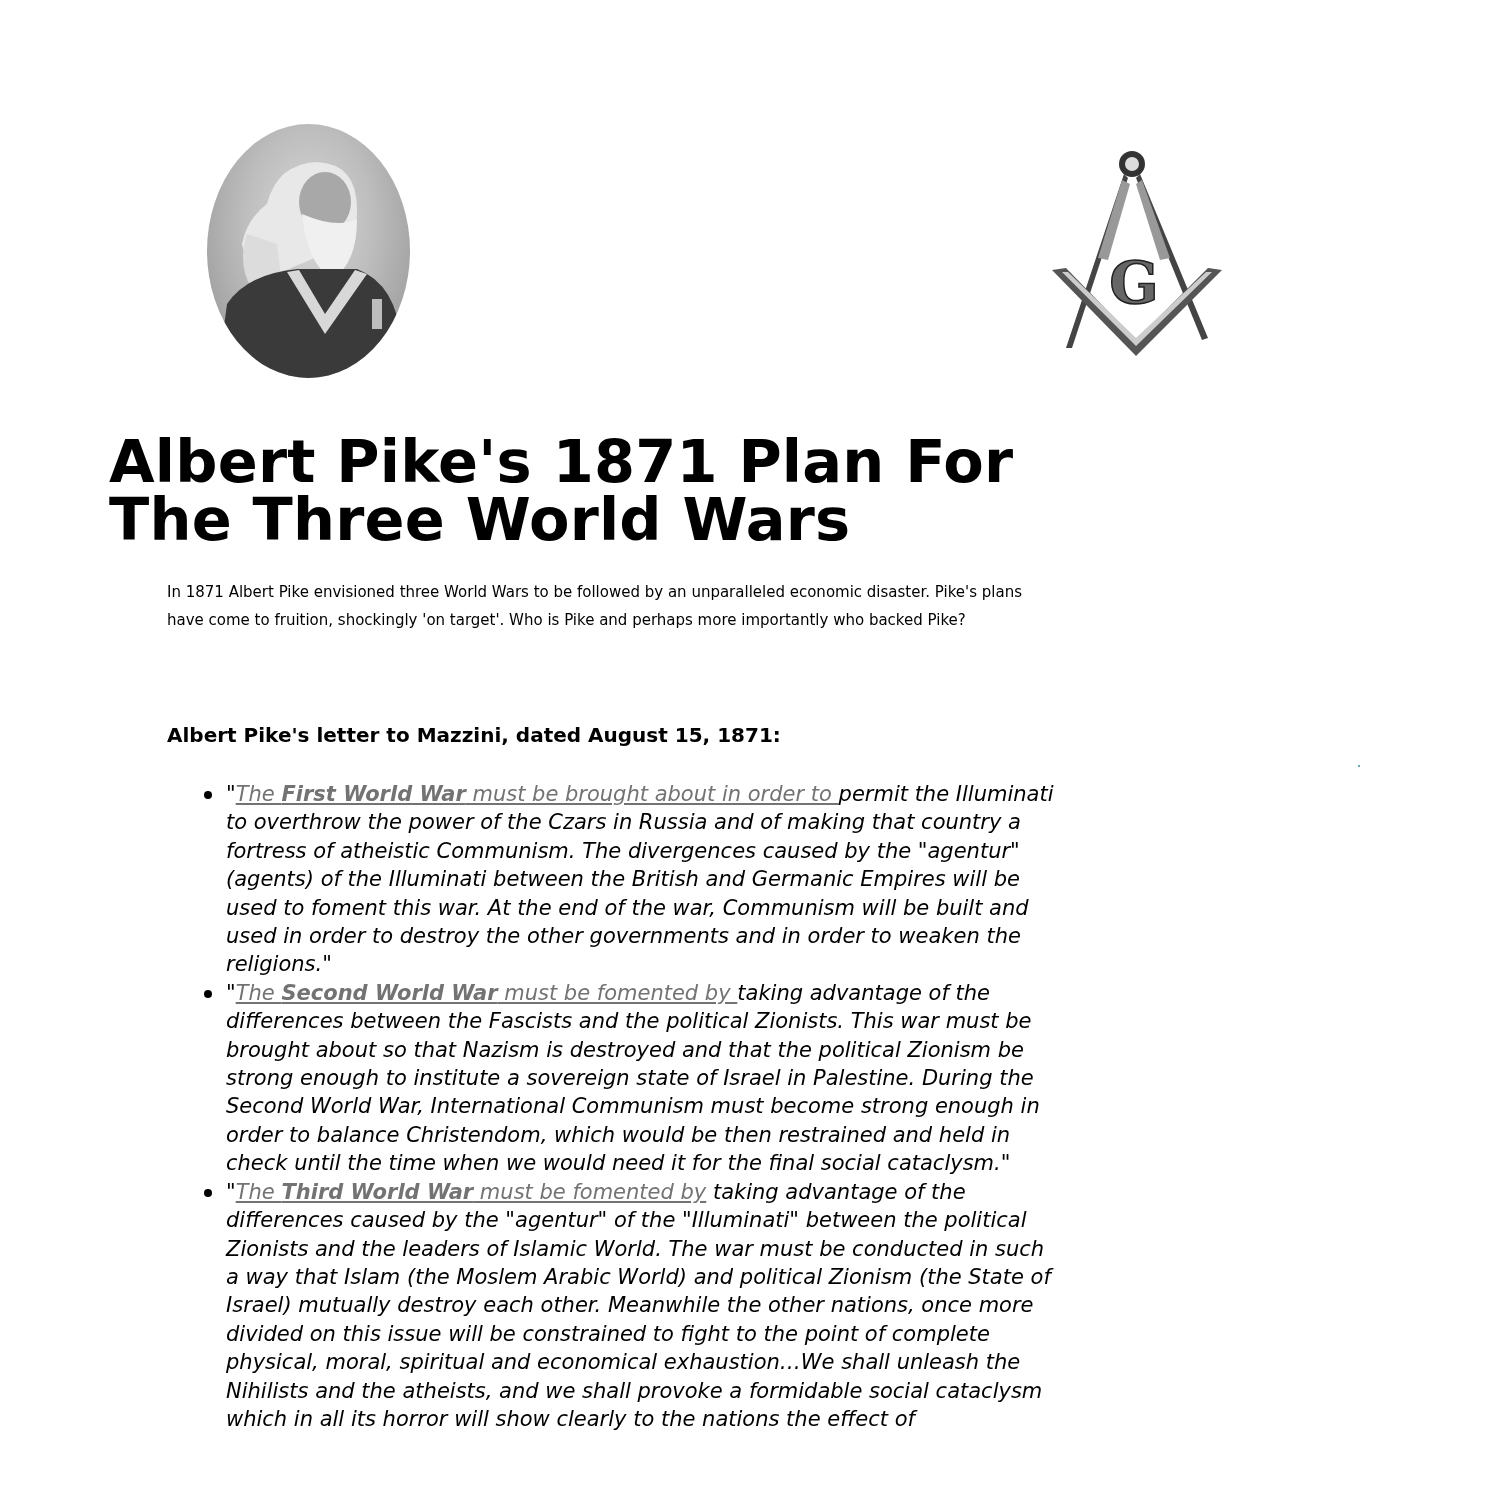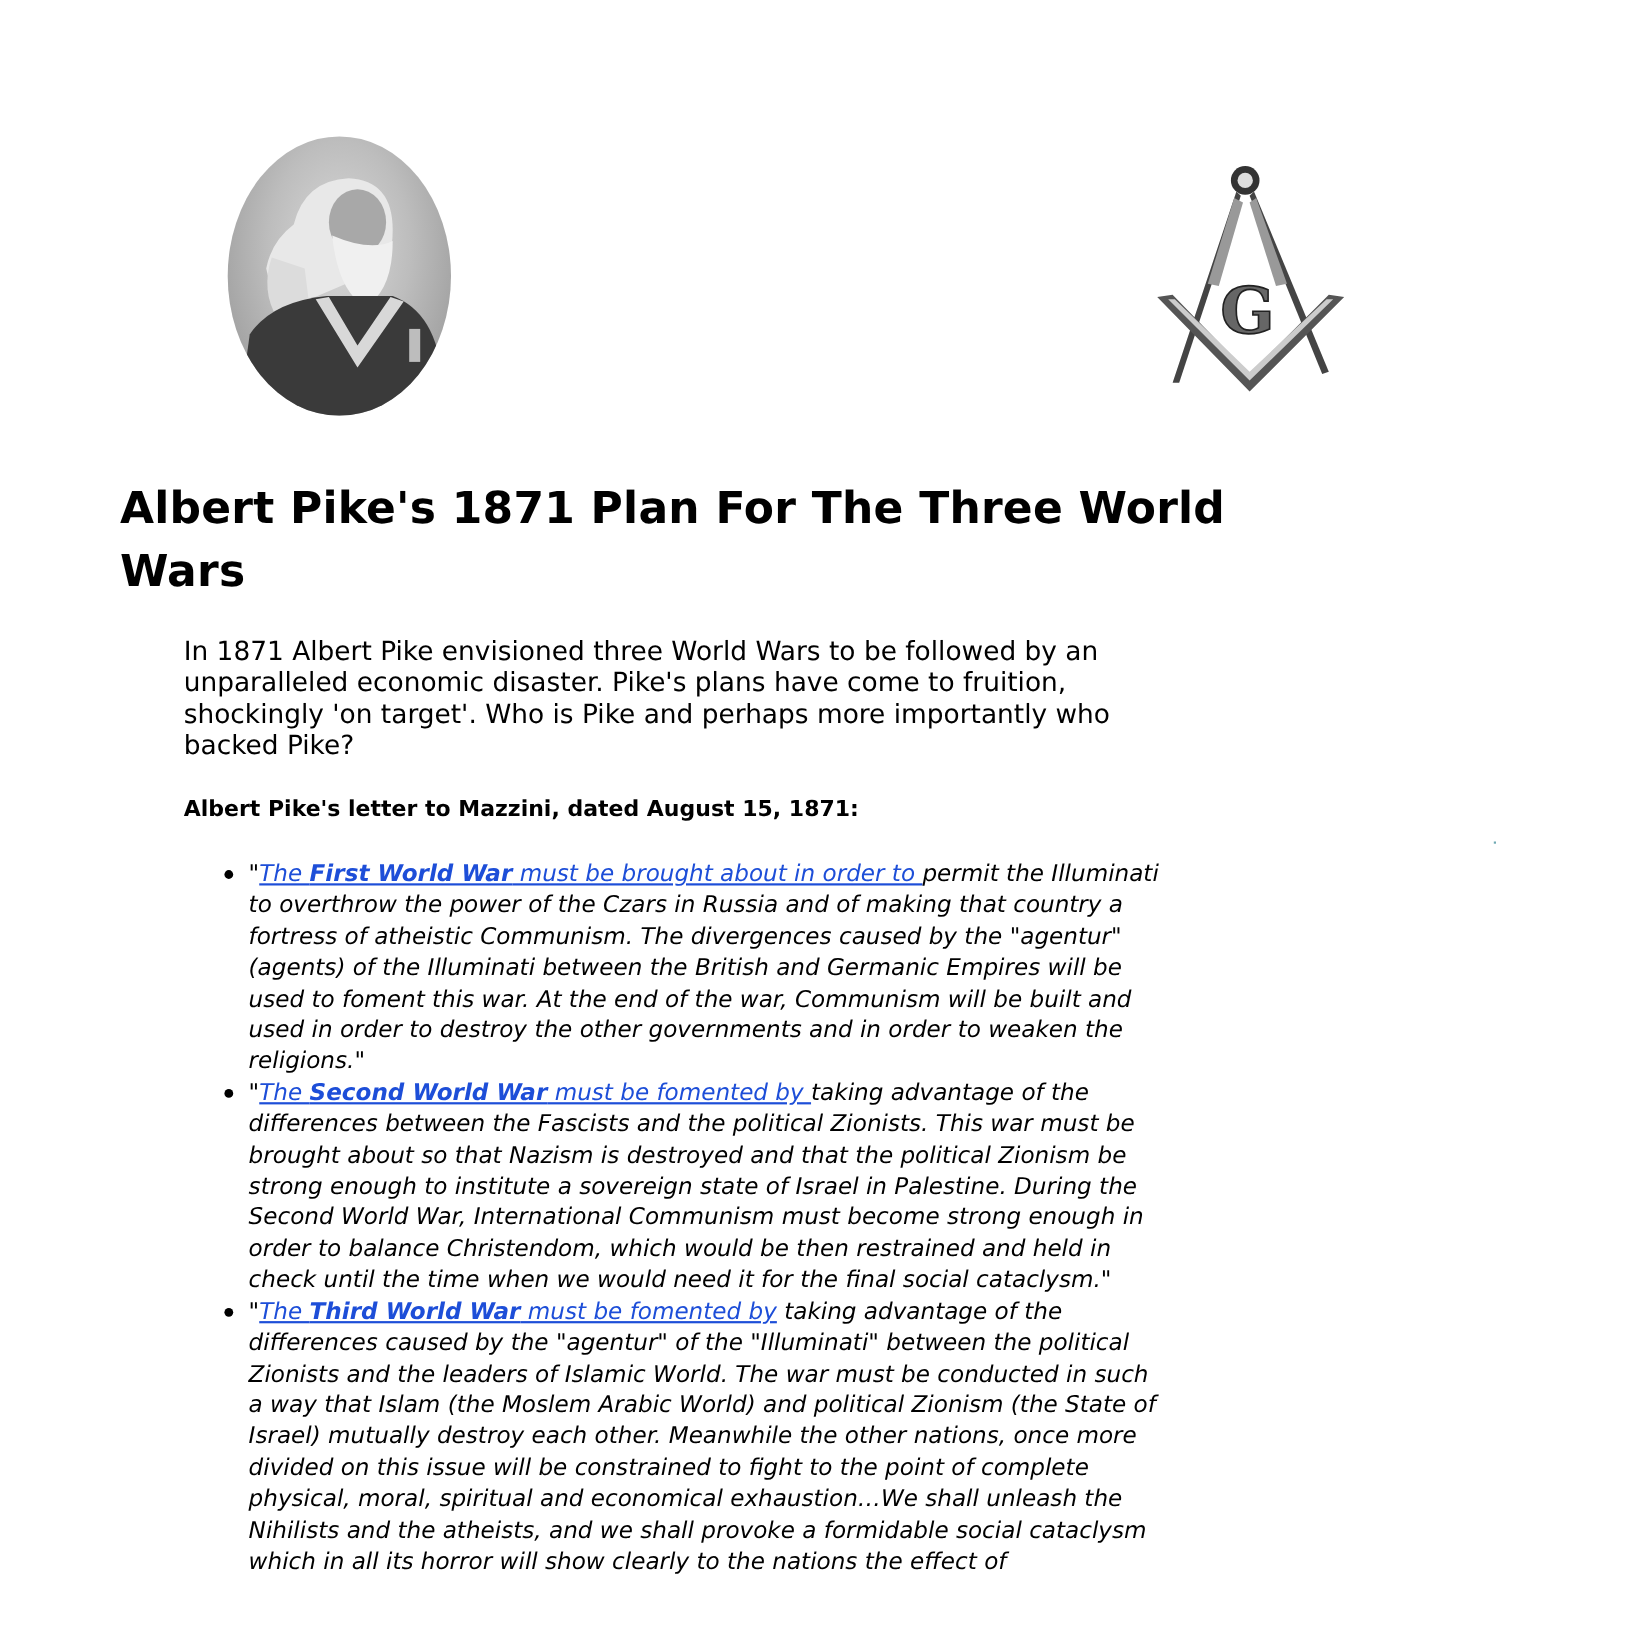--- a/index.html
+++ b/index.html
@@ -33,32 +33,32 @@
       width: 178px;
       height: 212px;
     }
     .emblem svg { width: 100%; height: 100%; display: block; }
     .title {
       position: absolute;
       left: 109px;
       top: 433px;
       width: 1040px;
       margin: 0;
-      font-size: 40px;
+      font-size: 59px;
       font-weight: bold;
       line-height: 58px;
       letter-spacing: 0.2px;
     }
     .intro {
       position: absolute;
       left: 167px;
       top: 578px;
       width: 860px;
       margin: 0;
-      font-size: 24px;
+      font-size: 15px;
       line-height: 28.4px;
     }
     .subheading {
       position: absolute;
       left: 167px;
       top: 718px;
       margin: 0;
       font-size: 20px;
       font-weight: bold;
       line-height: 34px;
@@ -83,21 +83,21 @@
     .bullet {
       position: absolute;
       left: -22px;
       top: 11px;
       width: 8px;
       height: 8px;
       border-radius: 50%;
       background: #000000;
     }
     .quote-link {
-      color: #1d4ed8;
+      color: #737373;
       text-decoration: underline;
     }
     .quote-link b { font-weight: bold; }
     .speck {
       position: absolute;
       left: 1358px;
       top: 765px;
       width: 2px;
       height: 2px;
       background: #6fa9b3;

